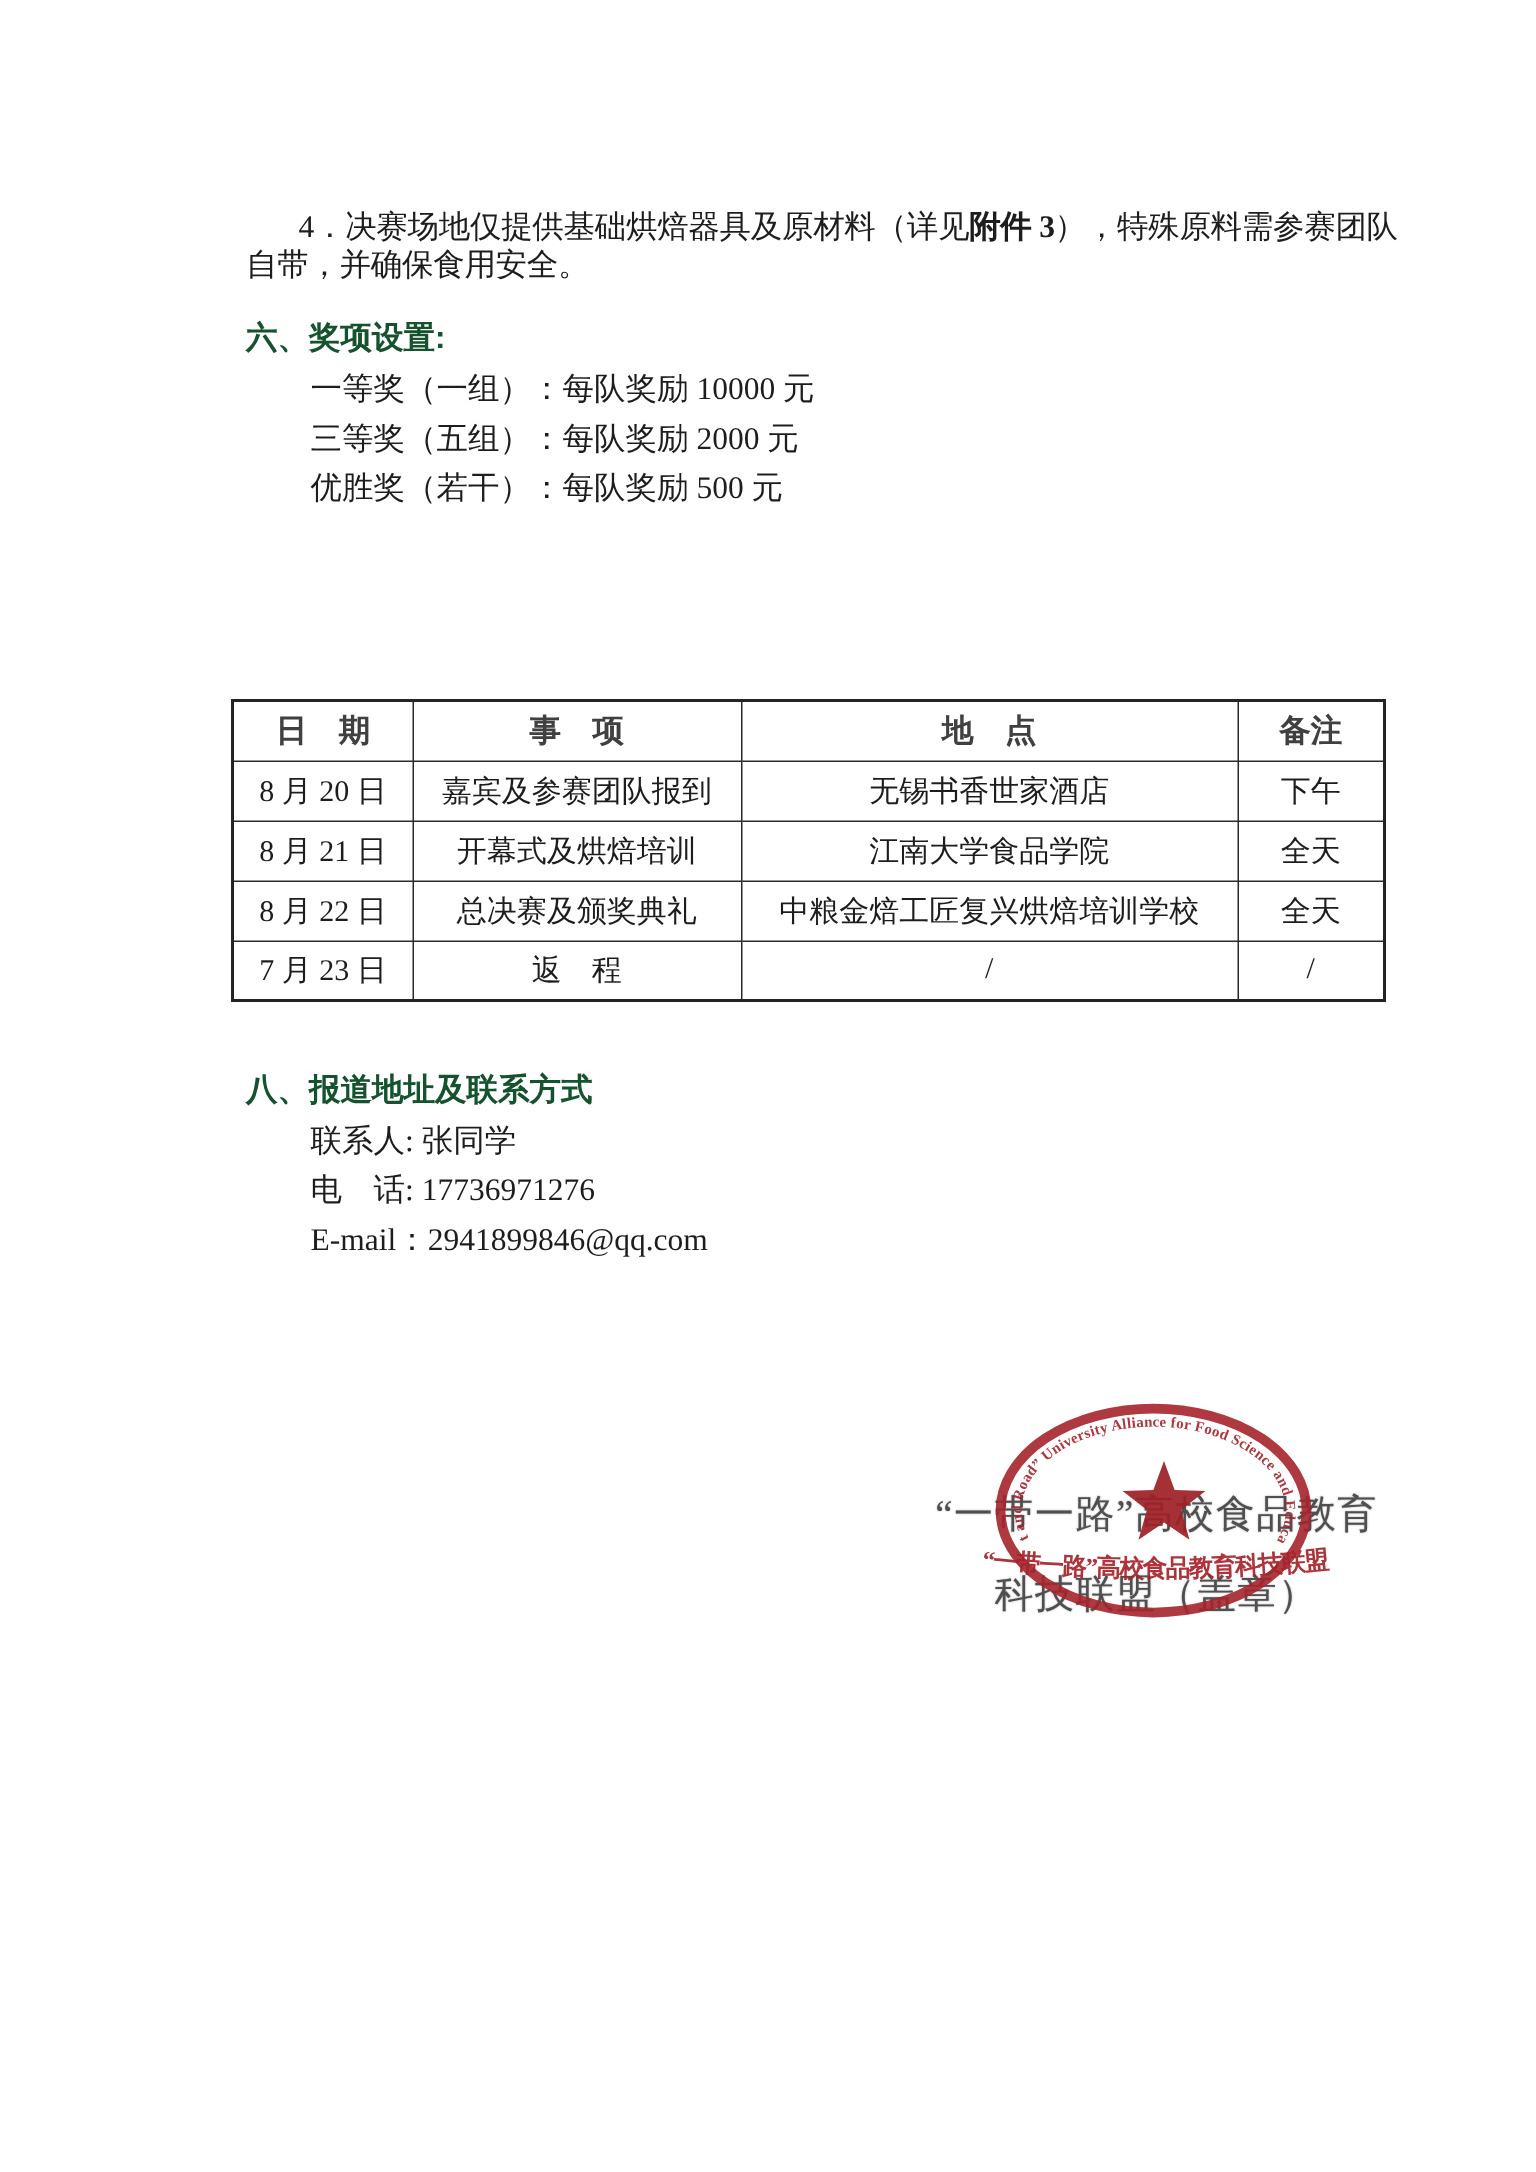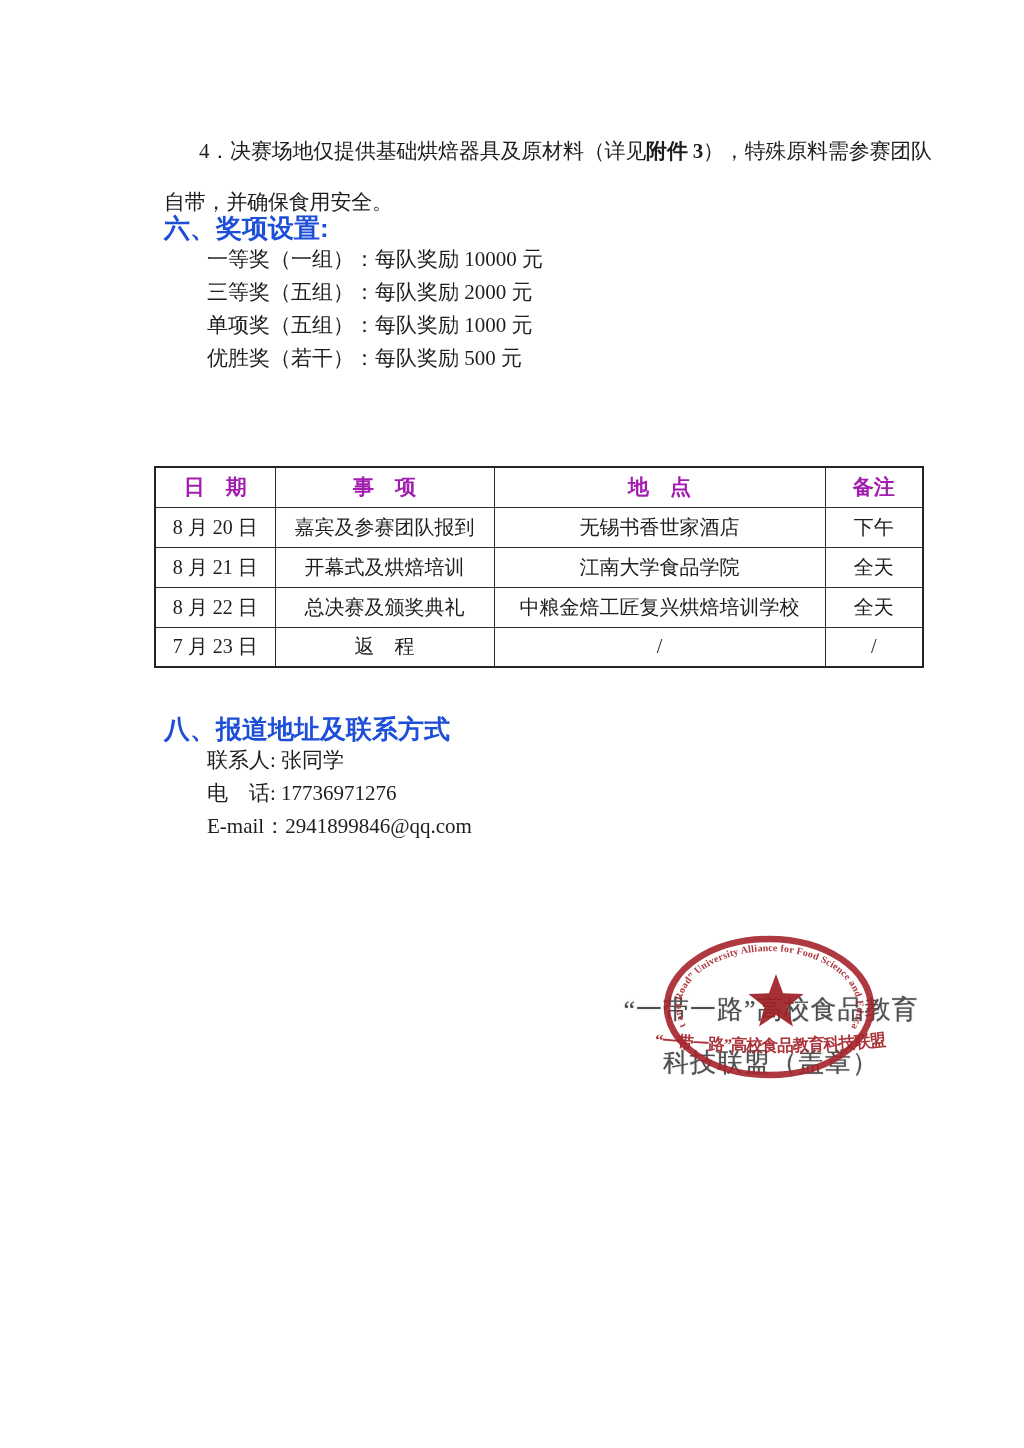--- a/index.html
+++ b/index.html
@@ -8,56 +8,55 @@
     position:relative; width:1024px; height:1448px; background:#ffffff;
     font-family:"Liberation Serif","DejaVu Serif",serif; color:#1d1d1d;
     overflow:hidden;
     margin-left:31px;
   }
   .abs { position:absolute; }
   .line { white-space:pre; }
   .body-text { font-size:21px; letter-spacing:-0.2px; }
   .heading {
     font-family:"Liberation Sans","DejaVu Sans",sans-serif;
-    font-weight:700; font-size:26px; color:#1d4ed8; white-space:pre;
+    font-weight:700; font-size:21px; color:#14532d; white-space:pre;
   }
   .bold { font-weight:700; }
   .prizes .line, .contacts .line { font-size:21px; height:33px; line-height:33px; }
   .contacts .addr { font-size:19.5px; }
   table.sched {
     position:absolute; left:123px; top:466px; width:768px;
     border-collapse:collapse; table-layout:fixed;
     border:2.5px solid #242424;
   }
   table.sched td {
     border:1.6px solid #2a2a2a; height:40px;
     text-align:center; vertical-align:middle;
     font-size:20px; white-space:pre; padding:0;
   }
-  table.sched tr.hdr td { font-weight:700; font-size:21px; color:#a21caf; }
+  table.sched tr.hdr td { font-weight:700; font-size:21px; color:#404040; }
   .stamp-overlay {
     left:575px; width:330px; text-align:center;
     font-size:26px; letter-spacing:1px; color:#4f4f4f;
     text-shadow:0 0 1.2px rgba(90,90,90,0.65);
     white-space:pre; font-weight:400;
   }
 </style>
 </head>
 <body>
 
 <div class="page">
 
   <div class="abs body-text line" style="left:168px; top:137px;"><span>4．决赛场地仅提供基础烘焙器具及原材料（详见</span><span class="bold">附件 3</span><span>），特殊原料需参赛团队</span></div>
-  <div class="abs body-text line" style="left:133px; top:188px;">自带，并确保食用安全。</div>
+  <div class="abs body-text line" style="left:133px; top:162px;">自带，并确保食用安全。</div>
 
   <div class="abs heading" style="left:133px; top:211px;">六、奖项设置:</div>
   <div class="abs prizes" style="left:176px; top:243px;">
     <div class="line">一等奖（一组）：每队奖励 10000 元</div>
     <div class="line">三等奖（五组）：每队奖励 2000 元</div>
-    <div class="line">单项奖（五组）：每队奖励 1000 元</div>
     <div class="line">优胜奖（若干）：每队奖励 500 元</div>
   </div>
 
 
   <table class="sched">
     <colgroup>
         <col style="width:120px">
         <col style="width:219px">
         <col style="width:331px">
         <col style="width:98px">

